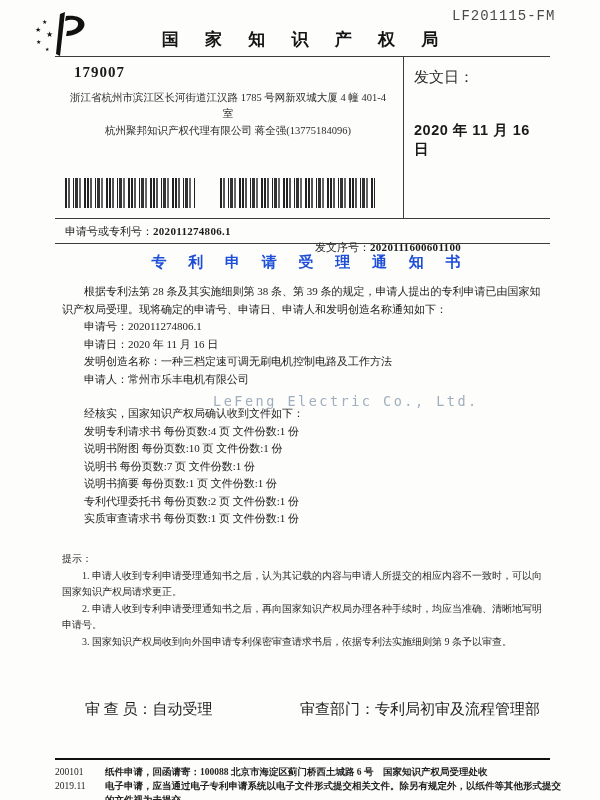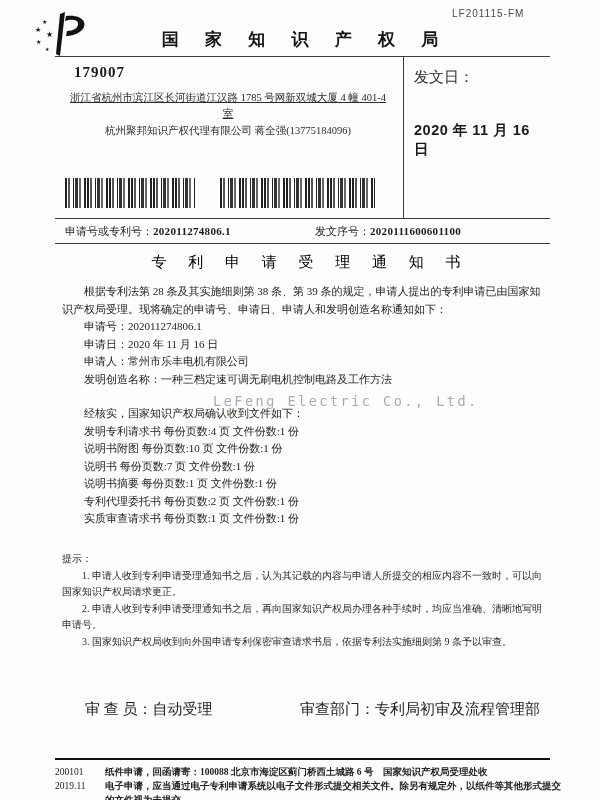--- a/index.html
+++ b/index.html
@@ -5,61 +5,61 @@
   * { margin:0; padding:0; box-sizing:border-box; }
   html,body { background:#e8e8e8; }
   .page {
     position:relative; width:600px; height:800px; margin:0 auto;
     background:#fdfdfc; color:#1a1a1a;
     font-family:"Liberation Serif","DejaVu Serif",serif;
     overflow:hidden;
   }
   .doc-code {
     position:absolute; top:8px; left:452px;
-    font-size:10px; letter-spacing:1px; color:#4a4a4a;
-    font-family:Liberation Sans, sans-serif;
+    font-size:14px; letter-spacing:1px; color:#4a4a4a;
+    font-family:Liberation Mono, monospace;
   }
   .logo { position:absolute; top:10px; left:33px; width:58px; height:50px; }
   .agency-title {
     position:absolute; top:28px; left:0; width:100%;
     text-align:center; font-size:17px; font-weight:bold;
     letter-spacing:11px; text-indent:11px; color:#141414;
   }
   .rule { position:absolute; left:55px; right:50px; border-top:1.5px solid #3c3c3c; }
   .rule-1 { top:56px; }
   .rule-2 { top:218px; }
   .rule-3 { top:243px; }
   .v-divider { position:absolute; left:403px; top:56px; height:162px; border-left:1.2px solid #3c3c3c; }
 
   .recipient { position:absolute; left:58px; top:64px; width:340px; text-align:center; }
   .postcode { text-align:left; padding-left:16px; font-size:15px; font-weight:bold; letter-spacing:1px; margin-bottom:9px; }
-  .addr { font-size:10.5px; line-height:16px; color:#2b2b2b;text-decoration:underline; }
+  .addr { font-size:10.5px; line-height:16px; color:#2b2b2b; }
   .agent { font-size:10.5px; margin-top:2px; color:#2b2b2b; }
 
   .issue-date-box { position:absolute; left:414px; top:68px; width:130px; }
   .issue-label { font-size:15px; color:#2b2b2b; }
   .issue-value { margin-top:34px; font-size:14.5px; font-weight:bold;
     font-family:"Liberation Sans","DejaVu Sans",sans-serif; letter-spacing:.5px; }
 
   .barcode { position:absolute; top:178px; height:30px;
     background:repeating-linear-gradient(90deg,
       #222 0 2px,#fff 2px 3px,#555 3px 5px,#fff 5px 8px,
       #222 8px 9px,#fff 9px 10px,#333 10px 13px,#fff 13px 14px,
       #666 14px 16px,#fff 16px 19px,#222 19px 21px,#fff 21px 22px); }
   .barcode-1 { left:65px; width:130px; }
   .barcode-2 { left:220px; width:155px; }
 
   .numbers-row { position:absolute; top:224px; left:65px; right:50px; font-size:11px; }
   .numbers-row .label { color:#222; }
   .num-bold { font-weight:bold; letter-spacing:.3px; }
-  .serial-group { position:absolute; left:250px; top:0; }
+  .serial-group { position:absolute; left:250px; top:16px; }
 
   .notice-title {
     position:absolute; top:253px; left:0; width:100%; text-align:center;
-    font-size:15px; font-weight:normal; letter-spacing:9px; text-indent:9px; color:#000000;padding-left:12px;
+    font-size:15px; font-weight:bold; letter-spacing:9px; text-indent:9px; color:#1d4ed8;padding-left:12px;
   }
   .body-block { position:absolute; top:283px; left:62px; right:56px;
     font-size:11px; line-height:17.5px; color:#1d1d1d; }
   .indent { text-indent:2em; }
   .field-line { margin-left:2em; }
   .confirm-line { margin-top:17px; text-indent:2em; }
   .doc-line { margin-left:2em; }
 
   .watermark {
     position:absolute; top:393px; left:213px; white-space:nowrap;
@@ -132,22 +132,22 @@
 
   <div class="rule rule-3"></div>
 
   <div class="notice-title">专 利 申 请 受 理 通 知 书</div>
 
   <div class="body-block">
     <div class="indent">根据专利法第 28 条及其实施细则第 38 条、第 39 条的规定，申请人提出的专利申请已由国家知识产权局受理。现将确定的申请号、申请日、申请人和发明创造名称通知如下：</div>
 
     <div class="field-line"><span>申请号：</span><span>202011274806.1</span></div>
     <div class="field-line"><span>申请日：</span><span>2020 年 11 月 16 日</span></div>
+    <div class="field-line"><span>发明创造名称：</span><span>一种三档定速可调无刷电机控制电路及工作方法</span></div>
     <div class="field-line"><span>申请人：</span><span>常州市乐丰电机有限公司</span></div>
-    <div class="field-line"><span>发明创造名称：</span><span>一种三档定速可调无刷电机控制电路及工作方法</span></div>
 
     <div class="confirm-line">经核实，国家知识产权局确认收到文件如下：</div>
 
     <div class="doc-line">发明专利请求书  每份页数:4 页  文件份数:1 份</div>
     <div class="doc-line">说明书附图  每份页数:10 页  文件份数:1 份</div>
     <div class="doc-line">说明书  每份页数:7 页  文件份数:1 份</div>
     <div class="doc-line">说明书摘要  每份页数:1 页  文件份数:1 份</div>
     <div class="doc-line">专利代理委托书  每份页数:2 页  文件份数:1 份</div>
     <div class="doc-line">实质审查请求书  每份页数:1 页  文件份数:1 份</div>
   </div>

